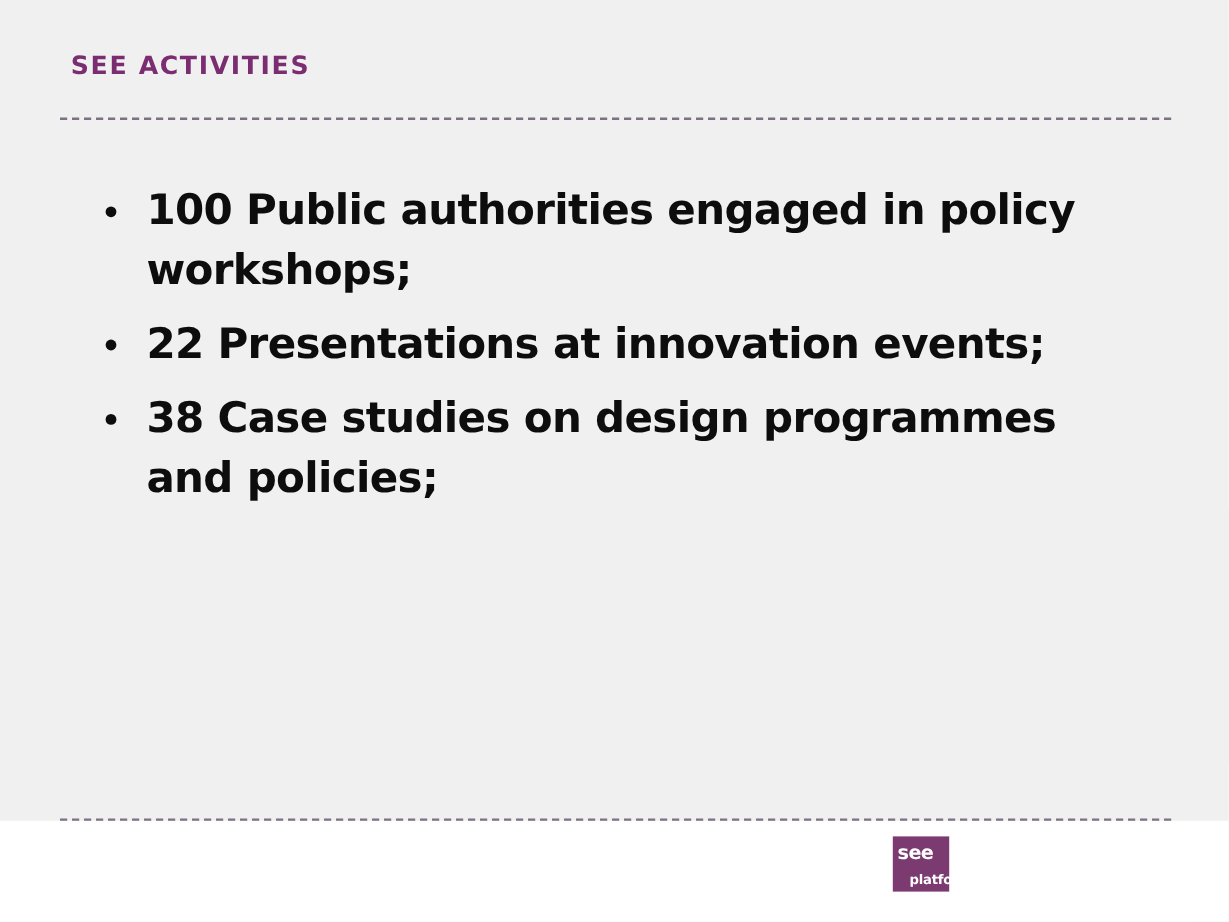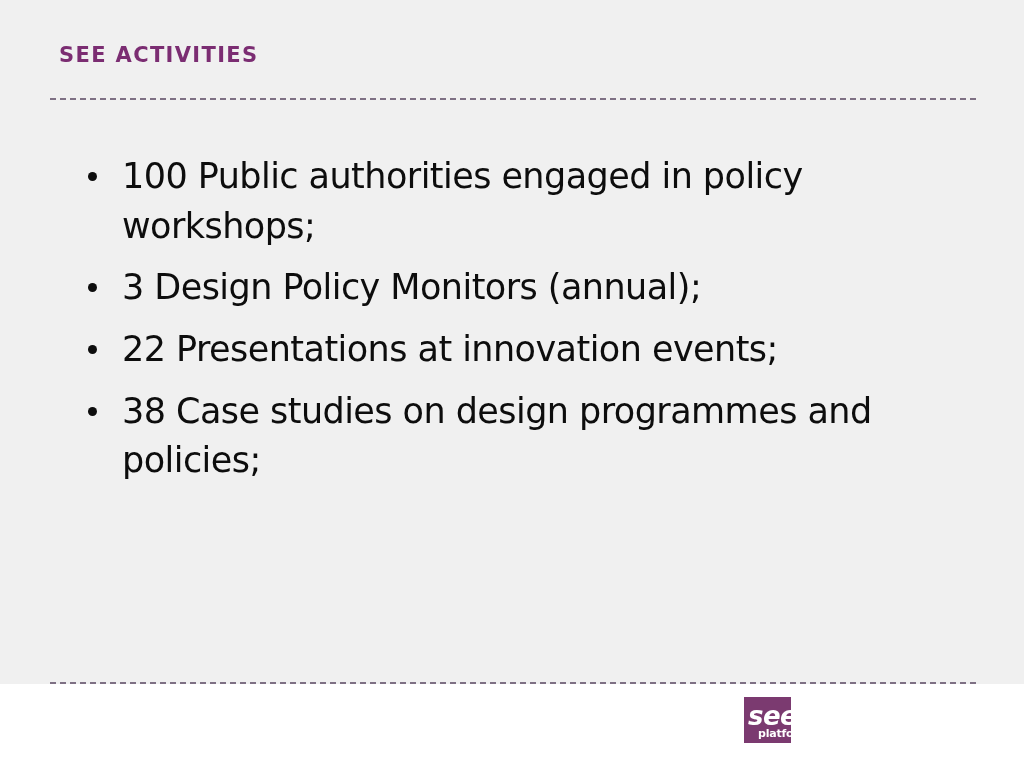--- a/index.html
+++ b/index.html
@@ -62,21 +62,21 @@
     margin: 0;
     padding: 0;
     list-style: none;
   }
   .bullet-item {
     position: relative;
     padding-left: 42px;
     margin: 0 0 12px 0;
     font-family: "DejaVu Sans", sans-serif;
     font-size: 35px;
-    font-weight: normal;
+    font-weight: bold;
     color: #0d0d0d;
     line-height: 1.42;
     letter-spacing: -0.55px;
   }
   .bullet-item .bullet-dot {
     position: absolute;
     left: 8px;
     top: 20px;
     width: 9px;
     height: 9px;
@@ -100,26 +100,25 @@
     height: 46px;
     background: #7b3a70;
     position: relative;
     flex: 0 0 auto;
   }
   #logo-mark-see {
     position: absolute;
     left: 4px;
     top: 6px;
     font-family: "DejaVu Sans", sans-serif;
-    font-size: 26px;
+    font-size: 16px;
     font-weight: bold;
     color: #ffffff;
     line-height: 1;
     letter-spacing: -0.5px;
-    font-style: italic;
   }
   #logo-mark-platform {
     position: absolute;
     left: 14px;
     top: 31px;
     font-family: "DejaVu Sans", sans-serif;
     font-size: 11px;
     font-weight: bold;
     color: #ffffff;
     line-height: 1;
@@ -157,24 +156,20 @@
 
   <div class="divider" id="divider-top"></div>
 
   <ul id="bullet-list">
     <li class="bullet-item">
       <span class="bullet-dot"></span>
       <span class="bullet-text">100 Public authorities engaged in policy workshops;</span>
     </li>
     <li class="bullet-item">
       <span class="bullet-dot"></span>
-      <span class="bullet-text">3 Design Policy Monitors (annual);</span>
-    </li>
-    <li class="bullet-item">
-      <span class="bullet-dot"></span>
       <span class="bullet-text">22 Presentations at innovation events;</span>
     </li>
     <li class="bullet-item">
       <span class="bullet-dot"></span>
       <span class="bullet-text">38 Case studies on design programmes and policies;</span>
     </li>
   </ul>
 
   <div class="divider" id="divider-bottom"></div>
 

